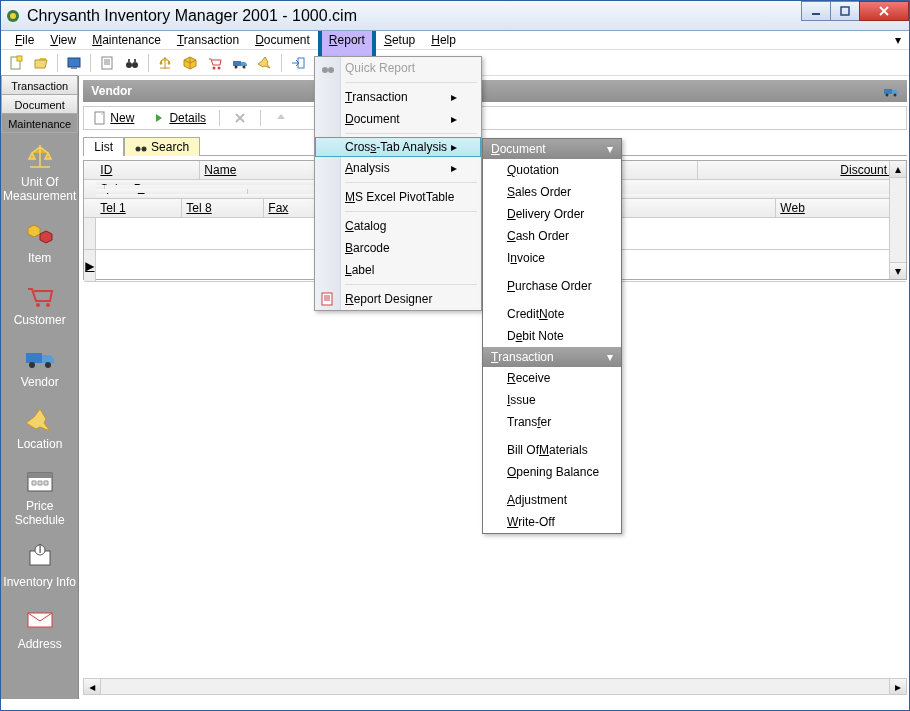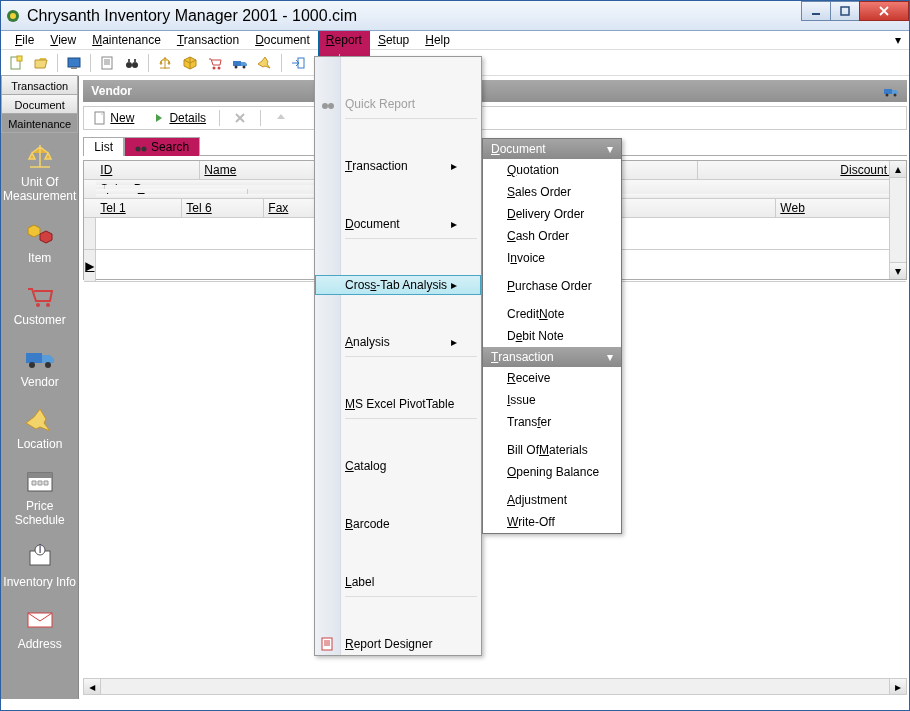--- a/index.html
+++ b/index.html
@@ -11,21 +11,21 @@
   .titlebar .app-icon { width: 16px; height: 16px; margin-right: 6px; }
   .titlebar .title { flex: 1; color: #000; font-size: 16px; }
   .win-btns { display: flex; position: absolute; right: 0; top: 0; }
   .win-btn { width: 30px; height: 20px; display: flex; align-items: center; justify-content: center; border: 1px solid #6c88ad; margin-left: -1px; background: linear-gradient(#f0f5fb, #cfdcee); }
   .win-btn.close { width: 50px; background: linear-gradient(#f07a72, #c83a2f); color: #fff; border-color: #9b2a22; }
   .win-btn svg { display: block; }
 
   
   .menubar { height: 19px; display: flex; align-items: center; padding: 0 6px; background: #fff; border-bottom: 1px solid #ddd; }
   .menu-item { padding: 3px 8px; cursor: default; }
-  .menu-item.selected { background: #be185d; border: 1px solid #0369a1; padding: 16px 7px; }
+  .menu-item.selected { background: #c4b5fd; border: 4px solid #0369a1; padding: 16px 7px; }
   .menubar .chevron { margin-left: auto; padding-right: 2px; }
   u { text-decoration: underline; }
 
   
   .toolbar { height: 26px; display: flex; align-items: center; padding: 0 4px; gap: 3px; background: #fff; border-bottom: 1px solid #ddd; }
   .tb-btn { width: 22px; height: 22px; display: flex; align-items: center; justify-content: center; border: 1px solid transparent; }
   .tb-sep { width: 1px; height: 18px; background: #ccc; margin: 0 2px; }
 
   
   .body { display: flex; height: calc(711px - 30px - 24px - 26px - 2px - 6px); }
@@ -37,40 +37,40 @@
   .sb-item .ico { width: 32px; height: 28px; margin: 0 auto 2px; }
 
   .main { flex: 1; display: flex; flex-direction: column; padding: 4px; gap: 4px; }
   .main-header { height: 22px; background: linear-gradient(#a8a8a8,#909090); color: #fff; display: flex; align-items: center; padding: 0 8px; justify-content: space-between; }
   .main-toolbar { height: 24px; display: flex; align-items: center; gap: 4px; border: 1px solid #ccc; padding: 0 2px; }
   .mtb-btn { display: flex; align-items: center; gap: 3px; padding: 2px 6px; border: 1px solid transparent; }
   .mtb-btn.disabled { color: #aaa; }
   .mtb-sep { width: 1px; height: 16px; background: #ccc; margin: 0 2px; }
 
   .tabs { display: flex; align-items: flex-end; border-bottom: 1px solid #aaa; height: 22px; }
-  .tab { padding: 2px 10px; border: 1px solid #aaa; border-bottom: none; margin-right: 0px; margin-bottom: -1px; background: #be185d; display:flex; align-items:center; gap:4px; }
+  .tab { padding: 2px 10px; border: 1px solid #aaa; border-bottom: none; margin-right: 0px; margin-bottom: -1px; background: #fef9c3; display:flex; align-items:center; gap:4px; }
   .tab.active { background: #fff; }
 
   .grid { border: 1px solid #aaa; position: relative; height: 120px; text-decoration: underline; }
   .grid-row { display: flex; height: 19px; border-bottom: 1px solid #ccc; }
   .grid-row.header { background: linear-gradient(#f8f8f8,#ececec); }
   .cell { border-right: 1px solid #ccc; padding: 2px 4px; background: inherit; overflow: hidden; white-space: nowrap; }
   .scroll-y { position: absolute; right: 0; top: 0; bottom: 0; width: 17px; background: #f0f0f0; border-left: 1px solid #ccc; display:flex; flex-direction:column; }
   .sb-arrow { height: 17px; background: linear-gradient(#f7f7f7,#e0e0e0); border-bottom: 1px solid #ccc; display:flex; align-items:center; justify-content:center; }
   .sb-arrow.bot { border-top: 1px solid #ccc; border-bottom:none; }
   .sb-track { flex:1; }
   .row-indicator { width: 12px; background: #eee; border-right: 1px solid #ccc; display:flex; align-items:center; justify-content:center; }
 
   .bottom-scroll { height: 17px; border: 1px solid #ccc; margin-top: auto; background: #f0f0f0; display:flex; }
   .bottom-scroll .left, .bottom-scroll .right { width:17px; background: linear-gradient(#f7f7f7,#e0e0e0); display:flex; align-items:center; justify-content:center; border-right:1px solid #ccc; }
   .bottom-scroll .right { margin-left:auto; border-left:1px solid #ccc; border-right:none; }
 
   
   .popup { position: absolute; background: #f6f6f6; border: 1px solid #9a9a9a; box-shadow: 2px 2px 4px rgba(0,0,0,0.25); }
-  .popup .item { height: 22px; display: flex; align-items: center; padding: 0 24px 0 30px; cursor: default; position:relative;margin-top:36px; }
+  .popup .item { height: 22px; display: flex; align-items: center; padding: 0 24px 0 30px; cursor: default; position:relative; }
   .popup .item.disabled { color: #a0a0a0; }
   .popup .item.hover { background: linear-gradient(#d5f0f7,#b8e8f2); border: 1px solid #4aa6c4; padding: 0 23px 0 29px; height: 20px; }
   .popup .sep { height: 1px; background: #ddd; margin: 3px 4px 3px 30px; }
   .popup .left-strip { position: absolute; left: 0; top: 0; bottom: 0; width: 26px; background: linear-gradient(to right,#eef1f5,#e1e6ee); border-right: 1px solid #d6dbe5; }
   .popup .arrow { margin-left: auto; }
   .popup .ico-slot { position:absolute; left:4px; top:2px; width:18px; height:18px; display:flex; align-items:center; justify-content:center; }
 
   .sub-popup { position: absolute; background: #fff; border: 1px solid #777; box-shadow: 2px 2px 4px rgba(0,0,0,0.25); }
   .sub-popup .section-head { background: linear-gradient(#a5a5a5,#8a8a8a); color: #fff; padding: 3px 8px; display:flex; align-items:center; }
   .sub-popup .section-head .arrow { margin-left:auto; }
@@ -319,21 +319,21 @@
           <div class="cell" style="flex:1;">Discount %</div>
         </div>
         <div class="grid-row header" style="padding-left:12px;flex-direction:column;">
           <div class="cell" style="width:498px;">Sales Person</div>
           <div class="cell" style="width:2px;"></div>
           <div class="cell" style="width:152px;">siness Type</div>
           <div class="cell" style="flex:1;">Bank ID</div>
         </div>
         <div class="grid-row header" style="padding-left:12px;">
           <div class="cell" style="width:86px;">Tel 1</div>
-          <div class="cell" style="width:82px;">Tel 6</div>
+          <div class="cell" style="width:82px;">Tel 8</div>
           <div class="cell" style="width:102px;">Fax</div>
           <div class="cell" style="width:410px;"></div>
           <div class="cell" style="flex:1;">Web</div>
         </div>
 
         <div class="grid-row" style="height:32px;">
           <div class="row-indicator"></div>
         </div>
         <div class="grid-row" style="height:32px;">
           <div class="row-indicator">▶</div>

